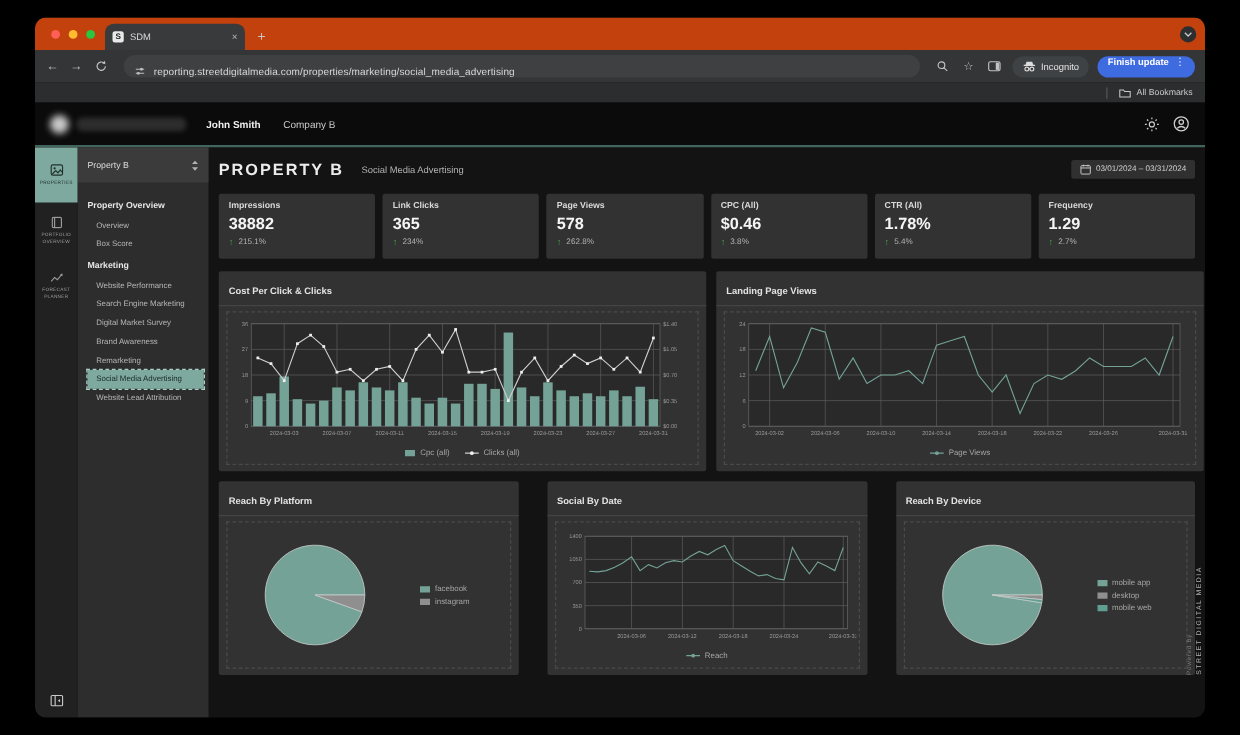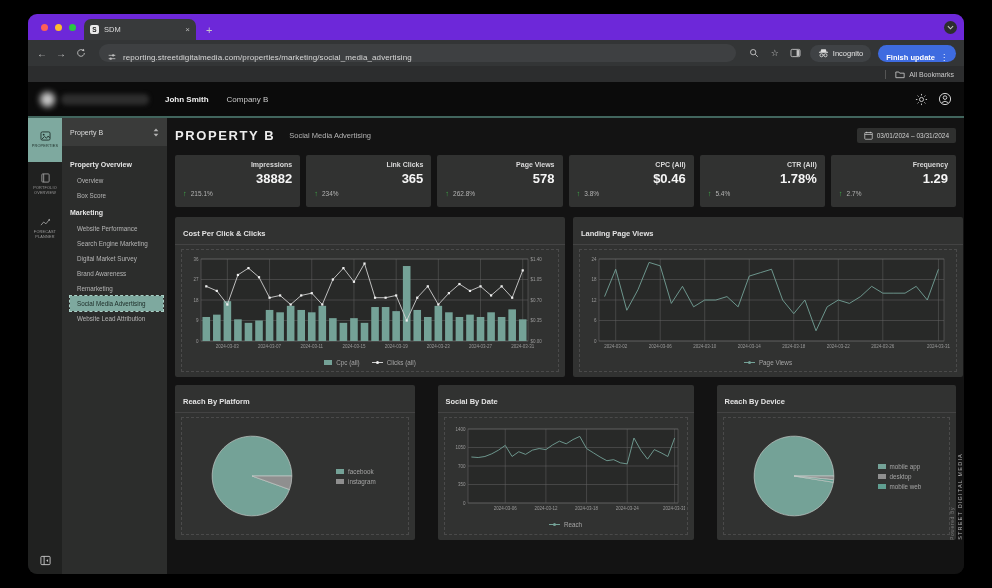--- a/index.html
+++ b/index.html
@@ -3,21 +3,21 @@
 <meta charset="utf-8">
 <style>
   * { margin:0; padding:0; box-sizing:border-box; }
   html,body { width:992px; height:588px; background:#000; overflow:hidden;
     font-family:"Liberation Sans","DejaVu Sans",sans-serif; }
   .stage { position:relative; width:992px; height:588px; background:#000; }
   .window { position:absolute; left:28px; top:14px; width:936px; height:560px;
     border-radius:9px; overflow:hidden; background:#131313; }
 
   
-  .tabstrip { height:26px; background:#6d28d9; display:flex; align-items:flex-end; position:relative; }
+  .tabstrip { height:26px; background:#c2410c; display:flex; align-items:flex-end; position:relative; }
   .lights { display:flex; gap:7px; align-items:center; position:absolute; left:13px; top:10px; }
   .light { width:7px; height:7px; border-radius:50%; }
   .tab { margin-left:56px; width:112px; height:21px; background:#383a3b; border-radius:7px 7px 0 0;
     display:flex; align-items:center; padding:0 6px; gap:5px; }
   .favicon { width:9px; height:9px; background:#e9e9e9; color:#1d1d1d; border-radius:2px;
     font-size:6.5px; font-weight:bold; display:flex; align-items:center; justify-content:center; }
   .tabtitle { font-size:7.5px; color:#dcdcdc; flex:1; }
   .tabclose { font-size:8px; color:#b7b7b7; cursor:default; }
   .newtab { color:#c7c7c7; font-size:11px; margin-left:10px; height:21px; display:flex; align-items:center; }
   .tab-search { position:absolute; right:7px; top:7px; width:13px; height:13px; border-radius:50%;
@@ -26,21 +26,21 @@
   .toolbar { height:26px; background:#333536; display:flex; align-items:center; padding:0 8px; gap:7px; }
   .navic { color:#c3c3c3; font-size:10px; width:12px; text-align:center; }
   .urlbar { flex:1; height:18px; background:#3e4042; border-radius:9px; display:flex; align-items:flex-end;
     padding:0 8px; gap:6px; margin:0 4px; }
   .url { font-size:8px; color:#d8d8d8; letter-spacing:.1px; }
   .tbicon { display:flex; align-items:center; justify-content:center; width:14px; }
   .staric { color:#c3c3c3; font-size:9px; }
   .incog { height:17px; border-radius:9px; background:#3f4245; display:flex; align-items:center;
     gap:4px; padding:0 8px; }
   .incog span { font-size:7.5px; color:#e3e3e3; }
-  .update { height:17px; border-radius:9px; background:#3e6be0; display:flex; align-items:flex-end;
+  .update { height:17px; border-radius:9px; background:#3e6be0; display:flex; align-items:flex-start;
     gap:5px; padding:0 8px; }
   .update .lbl { font-size:7.5px; color:#fff; font-weight:bold; }
   .update .kebab { font-size:8px; color:#fff; }
 
   .bookmarks { height:16px; background:#2c2d2e; display:flex; align-items:center; justify-content:flex-end;
     padding:0 10px; }
   .allbm { display:flex; align-items:center; gap:4px; border-left:1px solid #555; padding-left:9px; }
   .allbm span { font-size:7px; color:#c9c9c9; }
 
   
@@ -70,21 +70,21 @@
   .side-item.active { background:#7ea99f; color:#1b2b26; outline:1px dashed #a9cfc5; margin-right:4px; }
 
   .main { flex:1; background:#131313; padding:5px 8px 0 8px; position:relative; overflow:hidden; }
   .titlerow { display:flex; align-items:center; height:24px; }
   .ptitle { font-size:13px; font-weight:bold; color:#ececec; letter-spacing:1.6px; }
   .psub { font-size:7.5px; color:#b3b3b3; margin-left:14px; }
   .datechip { margin-left:auto; height:15px; background:#2f302f; border-radius:2px; display:flex;
     align-items:center; gap:4px; padding:0 7px; }
   .datechip span { font-size:6.5px; color:#cfcfcf; }
 
-  .kpirow { display:flex; gap:6px; margin-top:8px;text-align:right; }
+  .kpirow { display:flex; gap:6px; margin-top:8px; }
   .kpi { flex:1; background:#313231; border-radius:2px; padding:6px 8px 5px 8px; height:52px; }
   .kpi .klbl { font-size:7px; font-weight:bold; color:#d9d9d9; }
   .kpi .kval { font-size:13px; font-weight:bold; color:#f5f5f5; margin-top:3px; }
   .kpi .kdelta { margin-top:3px; display:flex; align-items:center; gap:4px; }
   .kpi .arrow { color:#3fae49; font-size:7.5px; font-weight:bold; }
   .kpi .pct { font-size:6.5px; color:#b3b3b3; }
 
   .chartrow1 { display:flex; gap:8px; margin-top:10px; }
   .chartrow2 { display:flex; gap:23px; margin-top:8px; }
   .chartcard { flex:1; background:#313231; border-radius:2px; display:flex; flex-direction:column; }

